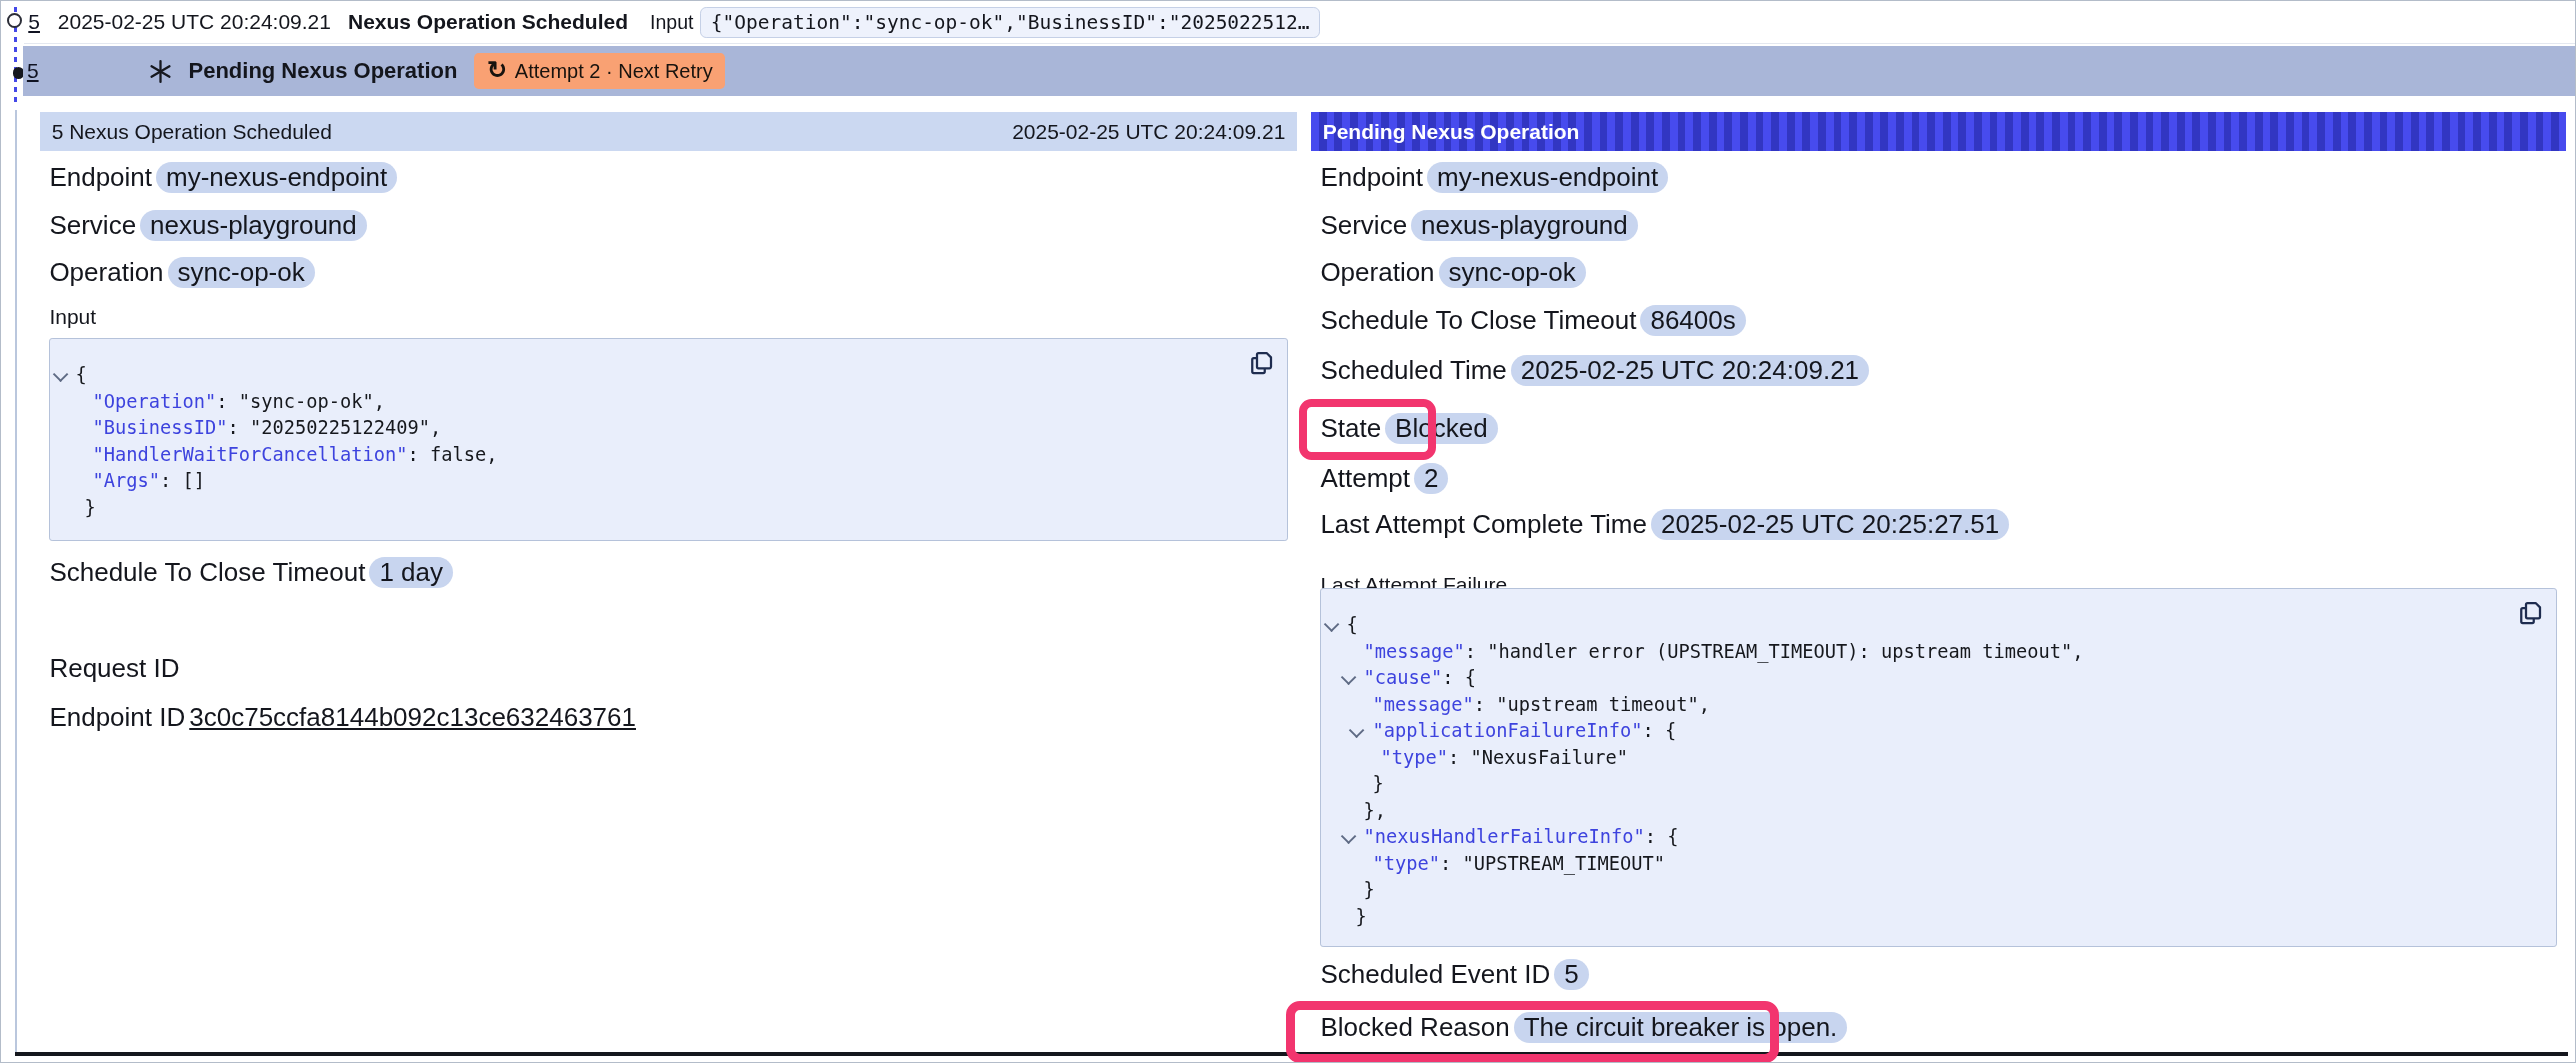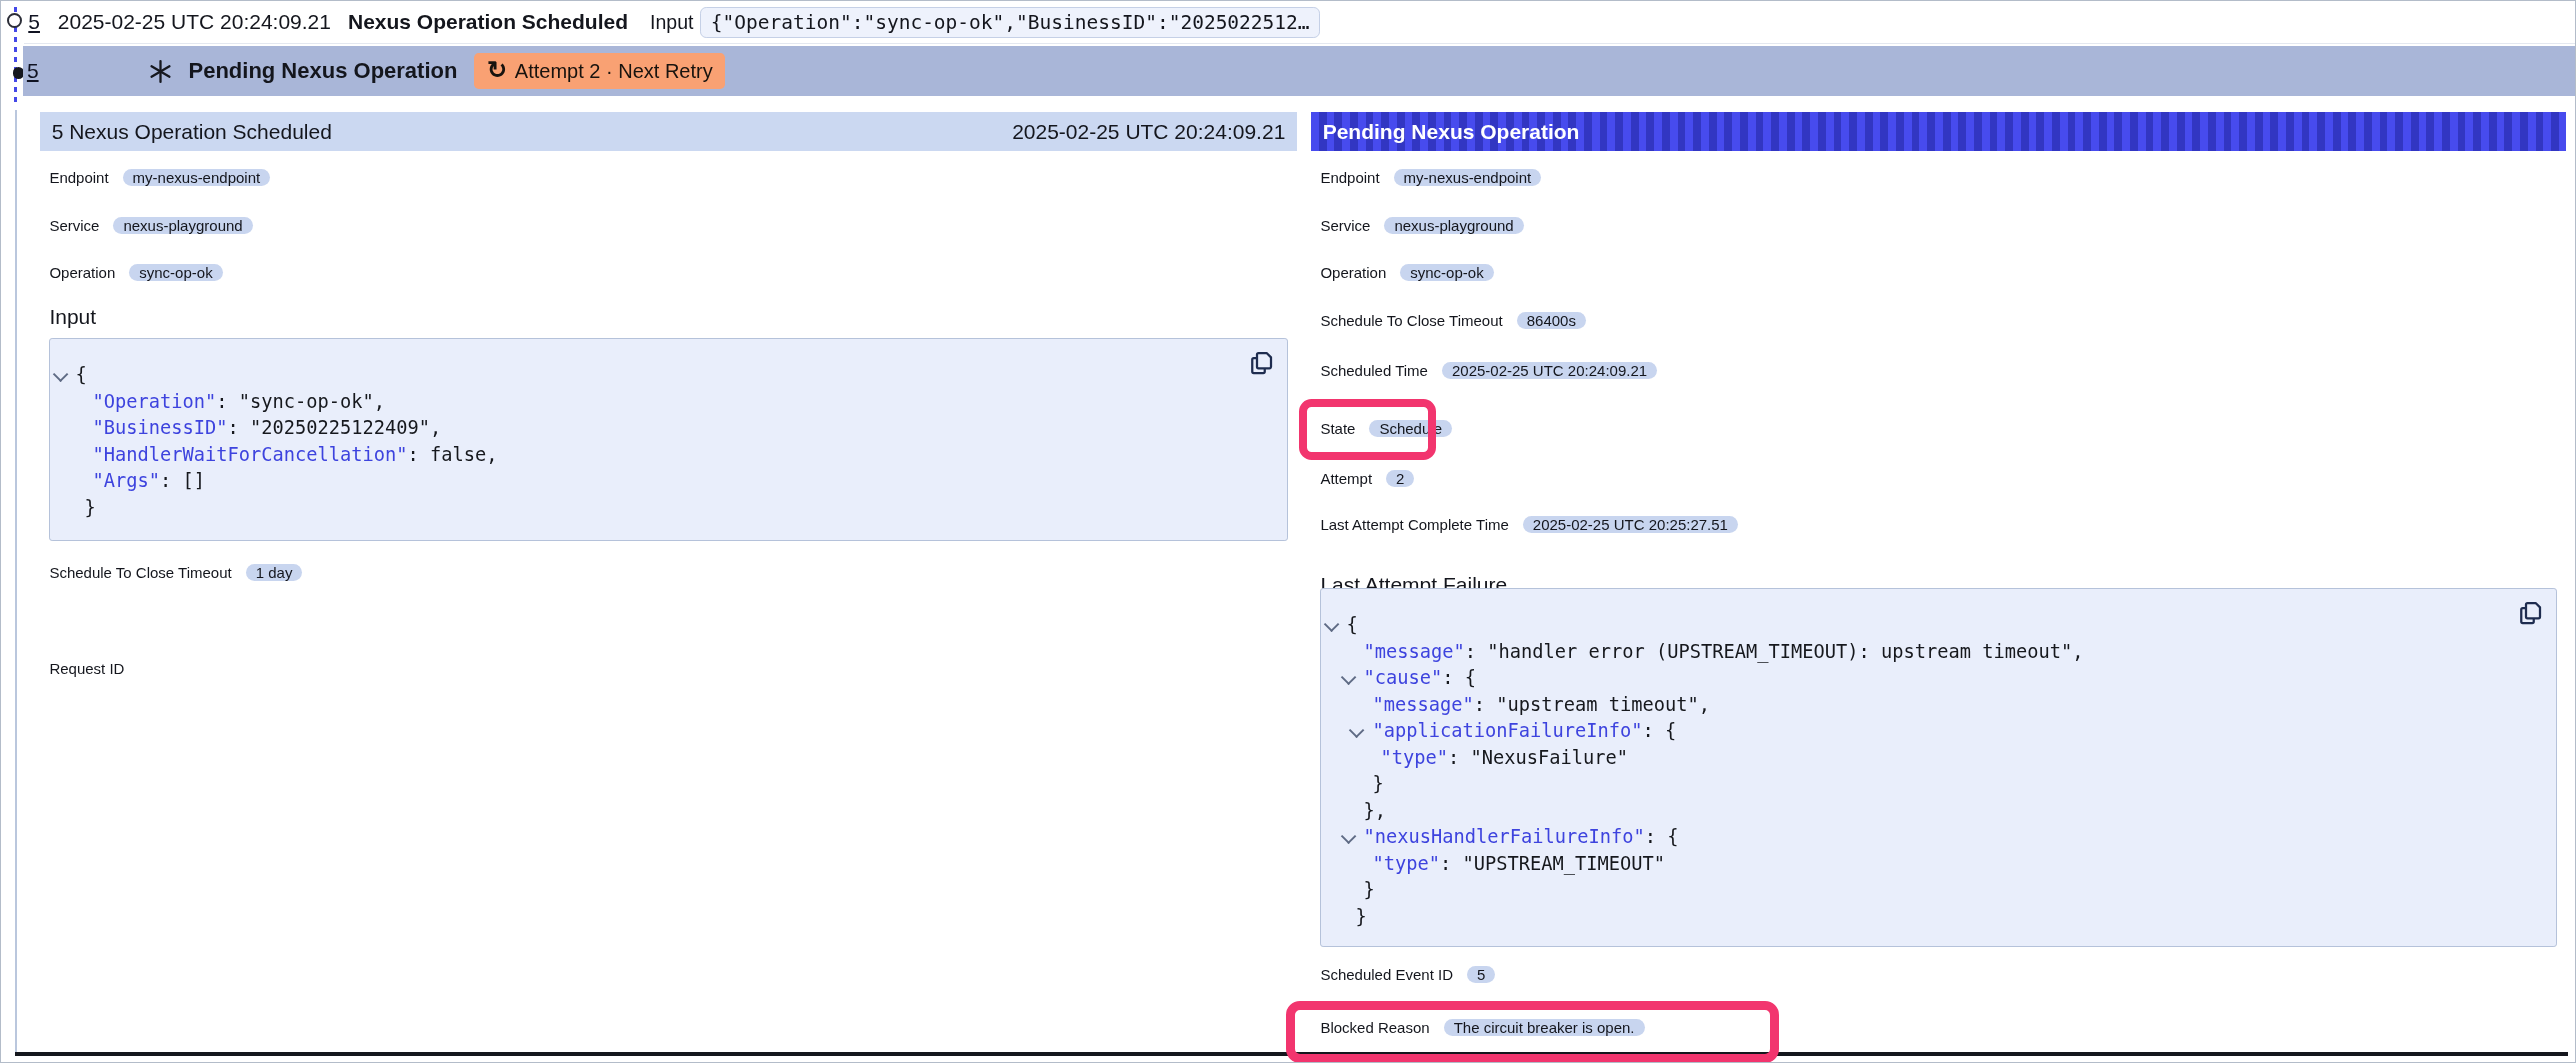--- a/index.html
+++ b/index.html
@@ -37,22 +37,22 @@
   .bottom-line { position:absolute; left:14px; top:1051px; width:2553px; height:3.9px; background:#15171d; z-index:2; }
   .panel { position:absolute; top:109px; height:945px; background:#fff; }
   .panel.left  { left:39px;   width:1257px; }
   .panel.right { left:1310px; width:1255px; }
   .panel-hd { position:absolute; left:0; top:2.3px; width:100%; height:39px; box-sizing:border-box;
     display:flex; align-items:center; justify-content:space-between; padding:0 11.7px; font-size:21px; }
   .panel-hd.plain { background:#cbd8f1; }
   .panel-hd.striped {
     background:repeating-linear-gradient(90deg,#474bee 0 7.8px,#3236c2 7.8px 15.6px);
     color:#ffffff; font-weight:700; }
-  .frow { position:absolute; left:9.4px; display:flex; align-items:center; gap:14px;
-    height:42px; font-size:15px; white-space:nowrap; }
+  .frow { position:absolute; left:9.4px; display:flex; align-items:center; gap:4px;
+    height:42px; font-size:26px; white-space:nowrap; }
   .chip { background:#c8d5ef; border-radius:17px; padding:0 10px; }
   .linkval { text-decoration:underline; color:#14161d; }
   .sec-lbl { position:absolute; left:9.4px; font-size:21px; height:42px; display:flex; align-items:center; }
   
   .codebox { position:absolute; left:9.4px; right:9.4px; background:#e9eefb; border:1.6px solid #b5c2da;
     border-radius:3.1px; box-sizing:border-box; padding-top:23.4px;
     font-family:"DejaVu Sans Mono",monospace; font-size:18.7px; color:#16181d; }
   .cl { height:26.5px; line-height:26.5px; white-space:pre; position:relative; }
   .jk { color:#3d43de; }
   .chev { position:absolute; top:7px; width:8.6px; height:8.6px;
@@ -131,20 +131,24 @@
         <div class="cl"><span style="padding-left: 34px;"><span>}</span></span></div>
       </div>
 
     <div class="frow" style="top:441px">
       <span>Schedule To Close Timeout</span>
       <span class="chip">1 day</span>
     </div>
     <div class="frow" style="top:537px">
       <span>Request ID</span>
     </div>
+    <div class="frow" style="top:586px">
+      <span>Endpoint ID</span>
+      <span class="linkval">3c0c75ccfa8144b092c13ce632463761</span>
+    </div>
   </div>
 
   <div class="panel right">
     <div class="panel-hd striped">
       <span>Pending Nexus Operation</span>
     </div>
 
     <div class="frow" style="top:46px">
       <span>Endpoint</span>
       <span class="chip">my-nexus-endpoint</span>
@@ -162,21 +166,21 @@
       <span class="chip">86400s</span>
     </div>
     <div class="frow" style="top:239px">
       <span>Scheduled Time</span>
       <span class="chip">2025-02-25 UTC 20:24:09.21</span>
     </div>
 
     <div class="ann state"></div>
     <div class="frow" style="top:297px">
       <span>State</span>
-      <span class="chip">Schedule</span>
+      <span class="chip">Blocked</span>
     </div>
 
     <div class="frow" style="top:347px">
       <span>Attempt</span>
       <span class="chip">2</span>
     </div>
     <div class="frow" style="top:393px">
       <span>Last Attempt Complete Time</span>
       <span class="chip">2025-02-25 UTC 20:25:27.51</span>
     </div>

